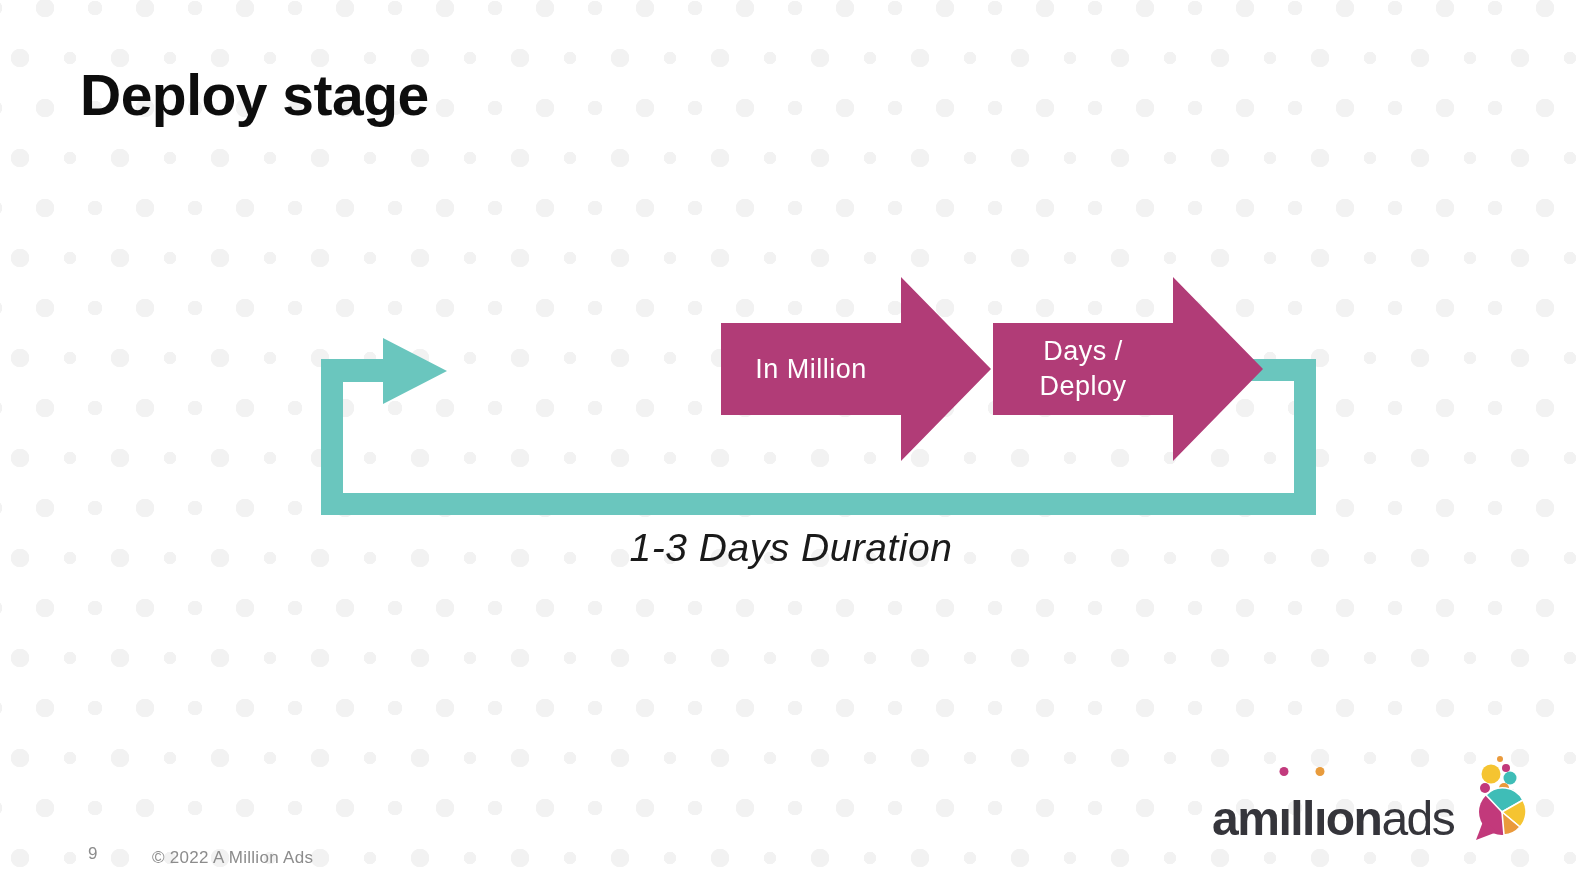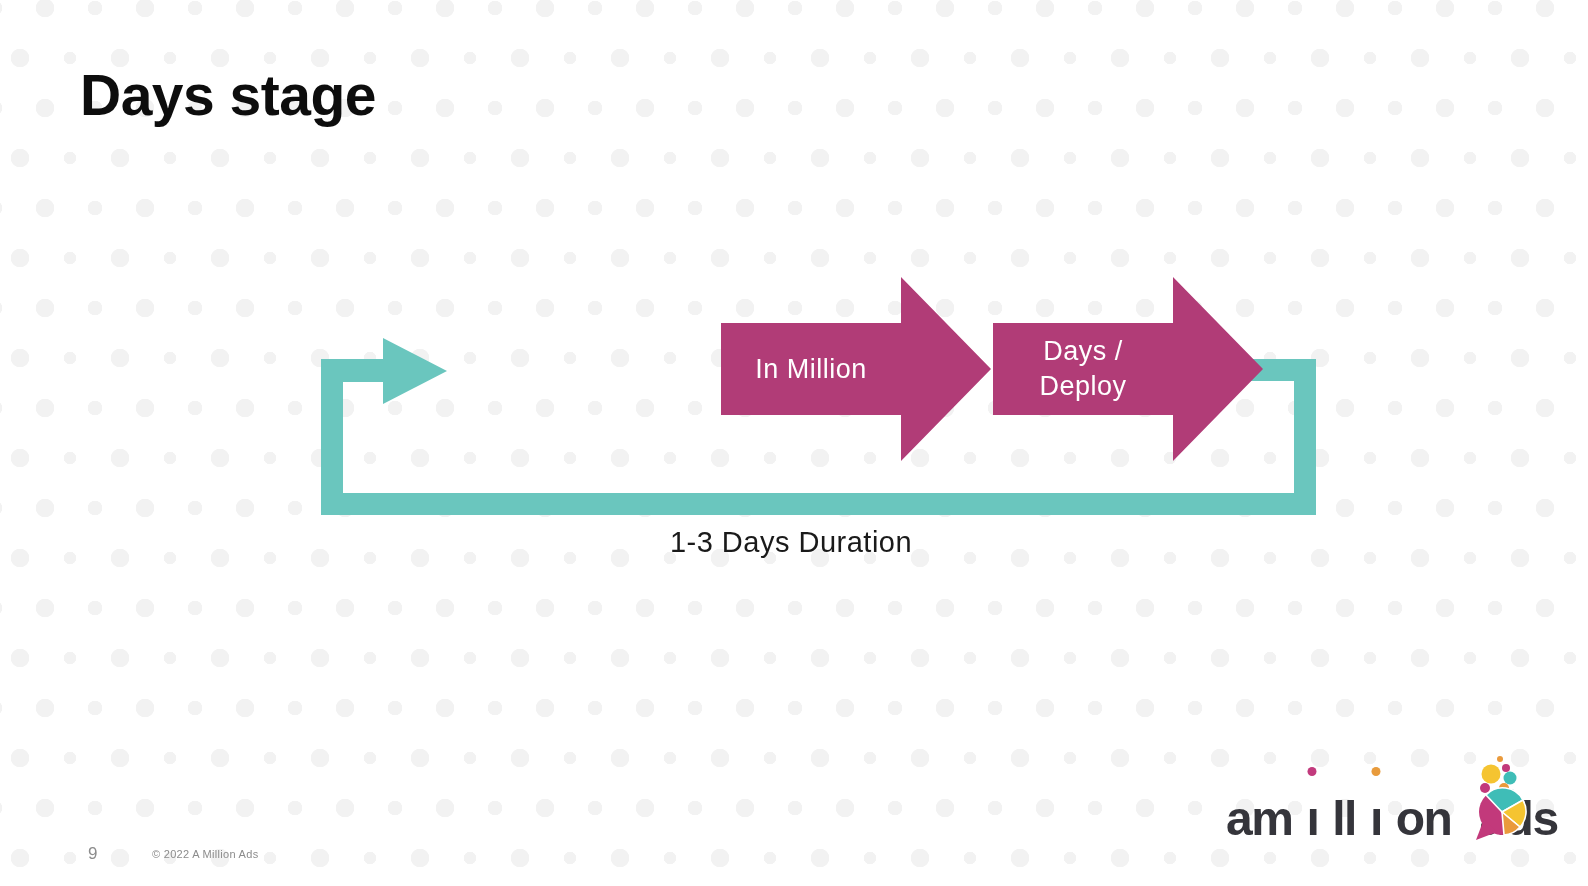--- a/index.html
+++ b/index.html
@@ -73,47 +73,48 @@
     letter-spacing: 0.5px;
     white-space: pre-line;
   }
 
   
   .duration {
     position: absolute;
     left: 541px; top: 526px; width: 500px;
     text-align: center;
     color: #1a1a1a;
-    font-size: 29px;
+    font-size: 39px;
     font-weight: 500;
     letter-spacing: 0.5px;
+    font-style: italic;
   }
 
   
   .page-number {
     position: absolute; left: 88px; top: 844px;
     color: #8c8c8c; font-size: 17px;
   }
   .copyright {
     position: absolute; left: 152px; top: 848px;
-    color: #8c8c8c; font-size: 11px; letter-spacing: 0.3px;
+    color: #8c8c8c; font-size: 17px; letter-spacing: 0.3px;
   }
 
   
   .logo-wordmark {
     position: absolute;
     left: 1212px; top: 795px;
     color: #35353b;
     font-size: 48px;
     line-height: 1;
     letter-spacing: -1.5px;
     white-space: nowrap;
   }
-  .lw-bold { font-weight: 700; margin-left: 14px; }
-  .lw-light { font-weight: 700; margin-left: 28px; }
+  .lw-bold { font-weight: 700; }
+  .lw-light { font-weight: 400; }
   .di { position: relative; display: inline-block; }
   .di::after {
     content: "";
     position: absolute;
     left: 50%; transform: translateX(-50%);
     top: -28px;
     width: 9px; height: 9px;
     border-radius: 50%;
   }
   .di-pink::after   { background: #c23a7d; }
@@ -123,21 +124,21 @@
     left: 1460px; top: 740px;
     width: 92px; height: 105px;
   }
 </style>
 </head>
 <body>
 
 <div class="slide">
 
   <div class="title">
-    <div>Days stage</div>
+    <div>Deploy stage</div>
   </div>
 
   <div class="loop-seg loop-left"></div>
   <div class="loop-seg loop-bottom"></div>
   <div class="loop-seg loop-right"></div>
   <div class="loop-seg loop-topright"></div>
   <div class="loop-seg loop-shaft"></div>
   <div class="loop-head"></div>
 
   <div class="arrow arrow-2">

